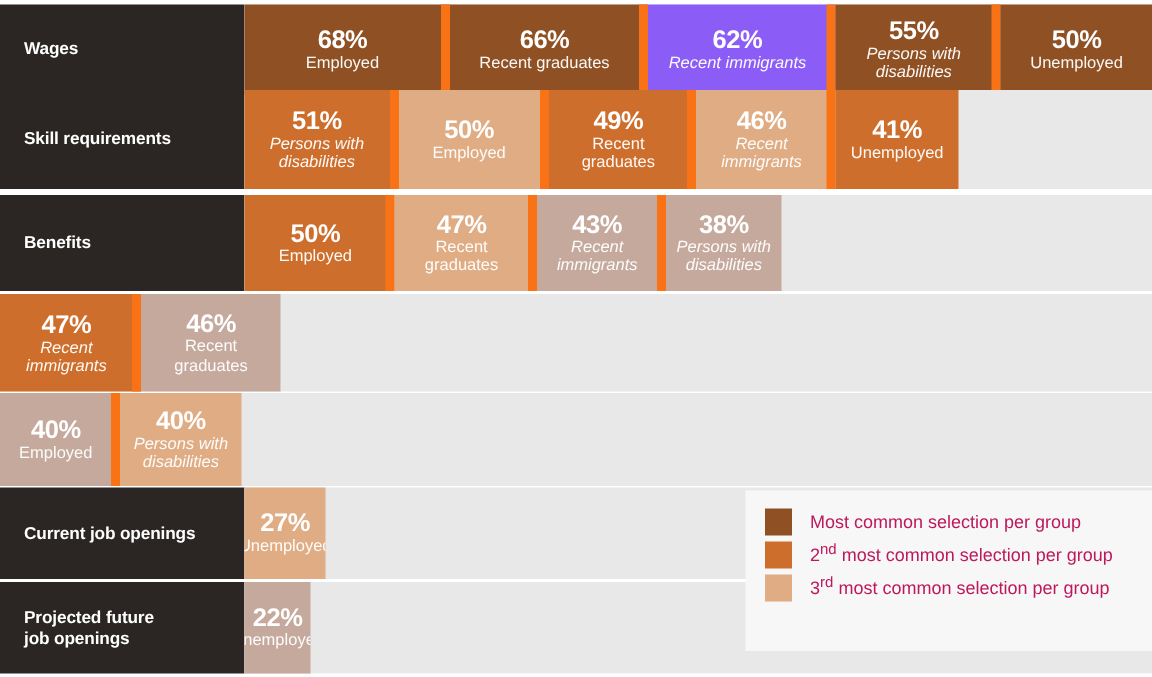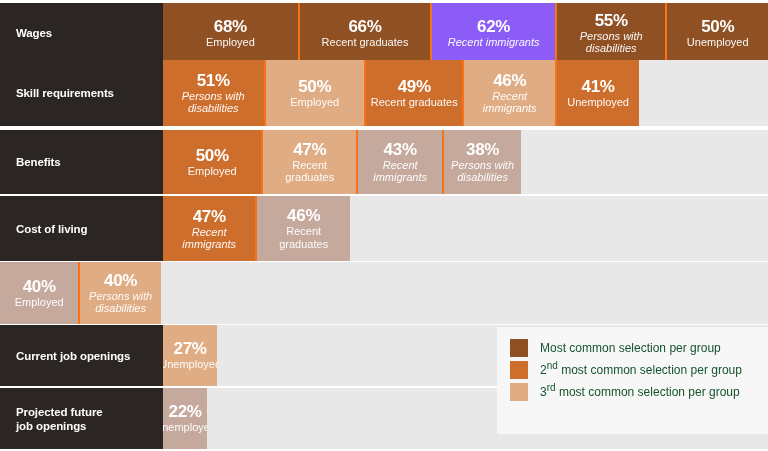--- a/index.html
+++ b/index.html
@@ -46,21 +46,21 @@
   }
   .seg{
     box-sizing:border-box;
     display:flex;
     flex-direction:column;
     align-items:center;
     justify-content:center;
     color:#ffffff;
     text-align:center;
     padding:2px 4px 3px 4px;
-    border-right:2px solid #f97316;
+    border-right:6px solid #f97316;
     overflow:hidden;
   }
   .seg:last-child{border-right:none;}
   .seg .pct{
     font-size:17px;
     font-weight:bold;
     line-height:19px;
     letter-spacing:-0.3px;
   }
   .seg .grp{
@@ -86,21 +86,21 @@
     height:22px;
     padding-left:13px;
   }
   .legend-swatch{
     width:18px;height:18px;
     flex:0 0 18px;
     margin-right:12px;
   }
   .legend-text{
     font-size:12px;
-    color:#14532d;
+    color:#be185d;
     line-height:14px;
     white-space:nowrap;
   }
   .legend-text sup{font-size:10px;vertical-align:super;line-height:0;}
 </style>
 </head>
 <body>
 
 <div id="chart">
     <div class="row" style="top: 3px; height: 60px;">
@@ -168,21 +168,20 @@
           <div class="pct">43%</div>
           <div class="grp">Recent immigrants</div>
         </div>
         <div class="seg tight" style="width: 76.3787px; flex: 0 0 76.3787px; background: rgb(197, 169, 157);">
           <div class="pct">38%</div>
           <div class="grp">Persons with disabilities</div>
         </div>
       </div>
     </div>
     <div class="row" style="top: 196px; height: 65px;">
-      <div class="row-label">Cost of living</div>
       <div class="bar-track">
         <div class="seg tight" style="width: 94.4684px; flex: 0 0 94.4684px; background: rgb(206, 110, 44);">
           <div class="pct">47%</div>
           <div class="grp">Recent immigrants</div>
         </div>
         <div class="seg" style="width: 92.4585px; flex: 0 0 92.4585px; background: rgb(197, 169, 157);">
           <div class="pct">46%</div>
           <div class="grp">Recent graduates</div>
         </div>
       </div>

